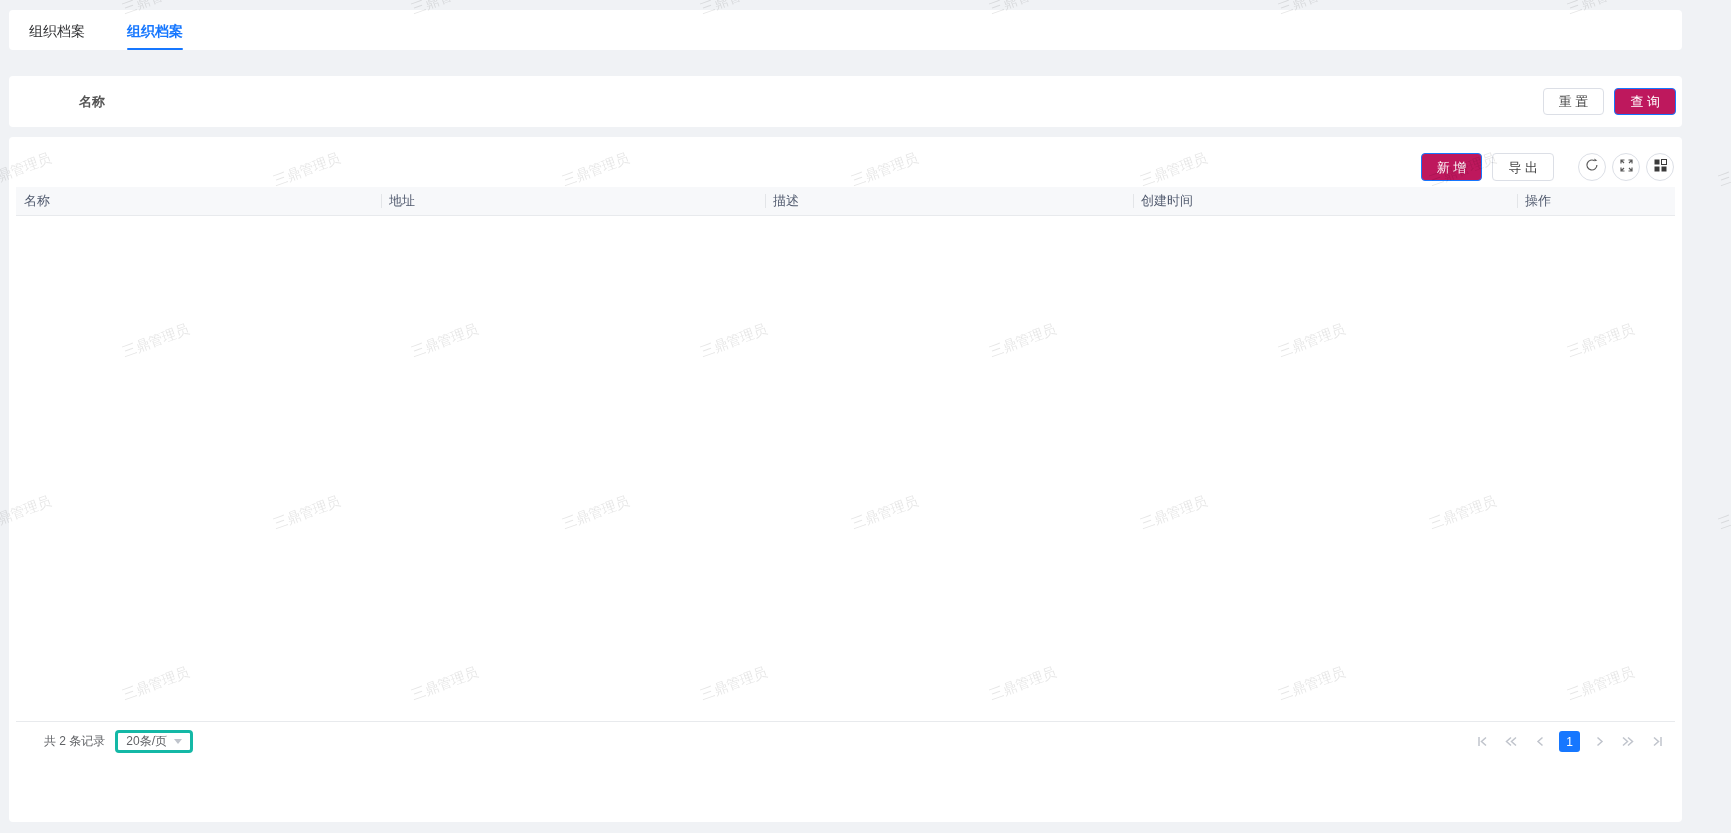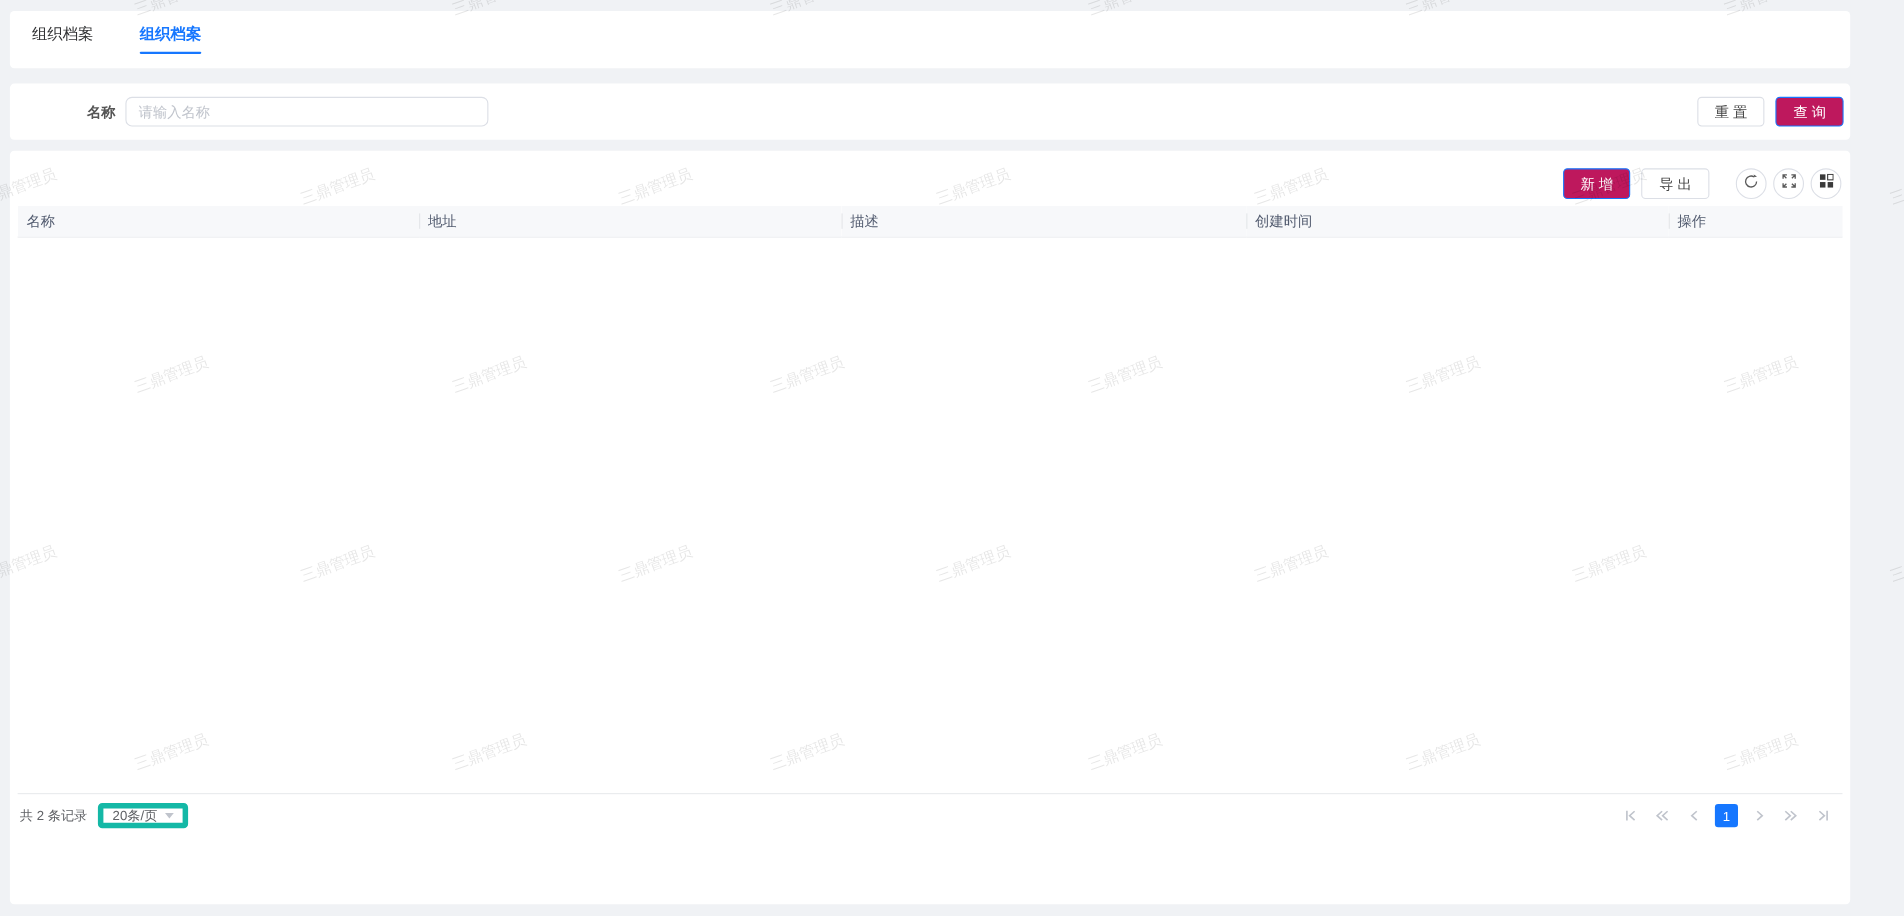--- a/index.html
+++ b/index.html
@@ -5,21 +5,21 @@
   * { margin:0; padding:0; box-sizing:border-box; }
   html,body { width:1731px; height:833px; }
   body {
     background:#f0f2f5;
     font-family:"Liberation Sans","DejaVu Sans",sans-serif;
     position:relative; overflow:hidden; color:#333;
   }
   .card { position:absolute; left:9px; width:1673px; background:#fff; border-radius:4px; }
 
   
-  .card-tabs { top:10px; height:52px; display:flex; align-items:center; padding:14px 20px 16px 20px; gap:42px; }
+  .card-tabs { top:10px; height:40px; display:flex; align-items:flex-end; padding:14px 20px 0 20px; gap:42px; }
   .tab { font-size:14px; color:#303133; cursor:pointer; padding-bottom:9px; position:relative; }
   .tab.active { color:#1677ff; font-weight:600; }
   .tab.active::after { content:""; position:absolute; left:0; right:0; bottom:0; height:2px; background:#1677ff; border-radius:1px; }
 
   
   .card-search { top:76px; height:51px; display:flex; align-items:center; padding:0 6px 0 70px; }
   .search-label { font-size:13px; font-weight:600; color:#555; margin-right:9px; }
   .search-input { width:330px; height:27px; border:1px solid #dcdfe6; border-radius:6px; padding:0 11px; font-size:13px; color:#333; outline:none; font-family:inherit; }
   .search-input::placeholder { color:#c0c4cc; }
   .search-spacer { flex:1; }
@@ -40,43 +40,42 @@
   tbody td { height:32px; font-size:13px; color:#3c3c3c; padding:0 8px; border-bottom:1px solid #eef0f3; background:#fff; }
   thead tr { border-bottom:1px solid #e8eaed; }
   td.c-ops { padding-left:18px; }
   td.c-ops a { color:#1677ff; text-decoration:none; font-size:13px; cursor:pointer; }
   td.c-ops a + a { margin-left:18px; }
   .table-empty { height:506px; border-bottom:1px solid #e8eaed; }
 
   
   .pager-bar { height:40px; display:flex; align-items:center; justify-content:space-between; padding:0 8px 0 2px; }
   .pager-left { display:flex; align-items:center; gap:10px; }
-  .total-text { font-size:12px; color:#606266; }
-  .page-size { height:23px; border:5px solid #14b8a6; border-radius:4px; display:flex; align-items:center; gap:7px; padding:0 8px; font-size:12px; color:#606266; cursor:pointer; background:#fff; }
+  .total-text { font-size:12px; color:#606266;margin-left:26px; }
+  .page-size { height:23px; border:3px solid #14b8a6; border-radius:4px; display:flex; align-items:center; gap:7px; padding:0 8px; font-size:12px; color:#606266; cursor:pointer; background:#fff; }
   .caret { width:0; height:0; border-left:4px solid transparent; border-right:4px solid transparent; border-top:5px solid #c0c4cc; }
   .pager-right { display:flex; align-items:center; gap:9px; }
   .pg-ic { width:20px; height:20px; display:flex; align-items:center; justify-content:center; cursor:pointer; }
   .pg-ic svg { display:block; }
   .page-current { min-width:21px; height:21px; background:#1677ff; color:#fff; border-radius:3px; font-size:12px; display:flex; align-items:center; justify-content:center; cursor:pointer; }
 
   
   .wm-layer { position:absolute; inset:0; pointer-events:none; z-index:50; overflow:hidden; }
   .wm { position:absolute; font-size:14px; color:rgba(0,0,0,0.10); transform:rotate(-20deg); white-space:nowrap; user-select:none; }
 </style>
 </head>
 <body>
 
 <div class="card card-tabs">
   <div class="tab">组织档案</div>
   <div class="tab active">组织档案</div>
 </div>
 
 <div class="card card-search">
   <span class="search-label">名称</span>
-  <input class="search-input" type="text" placeholder="请输入名称" style="">
   <div class="search-spacer"></div>
   <button class="btn">重 置</button>
   <button class="btn primary">查 询</button>
 </div>
 
 <div class="card card-table">
 
   <div class="toolbar">
     <button class="btn primary">新 增</button>
     <button class="btn">导 出</button>

